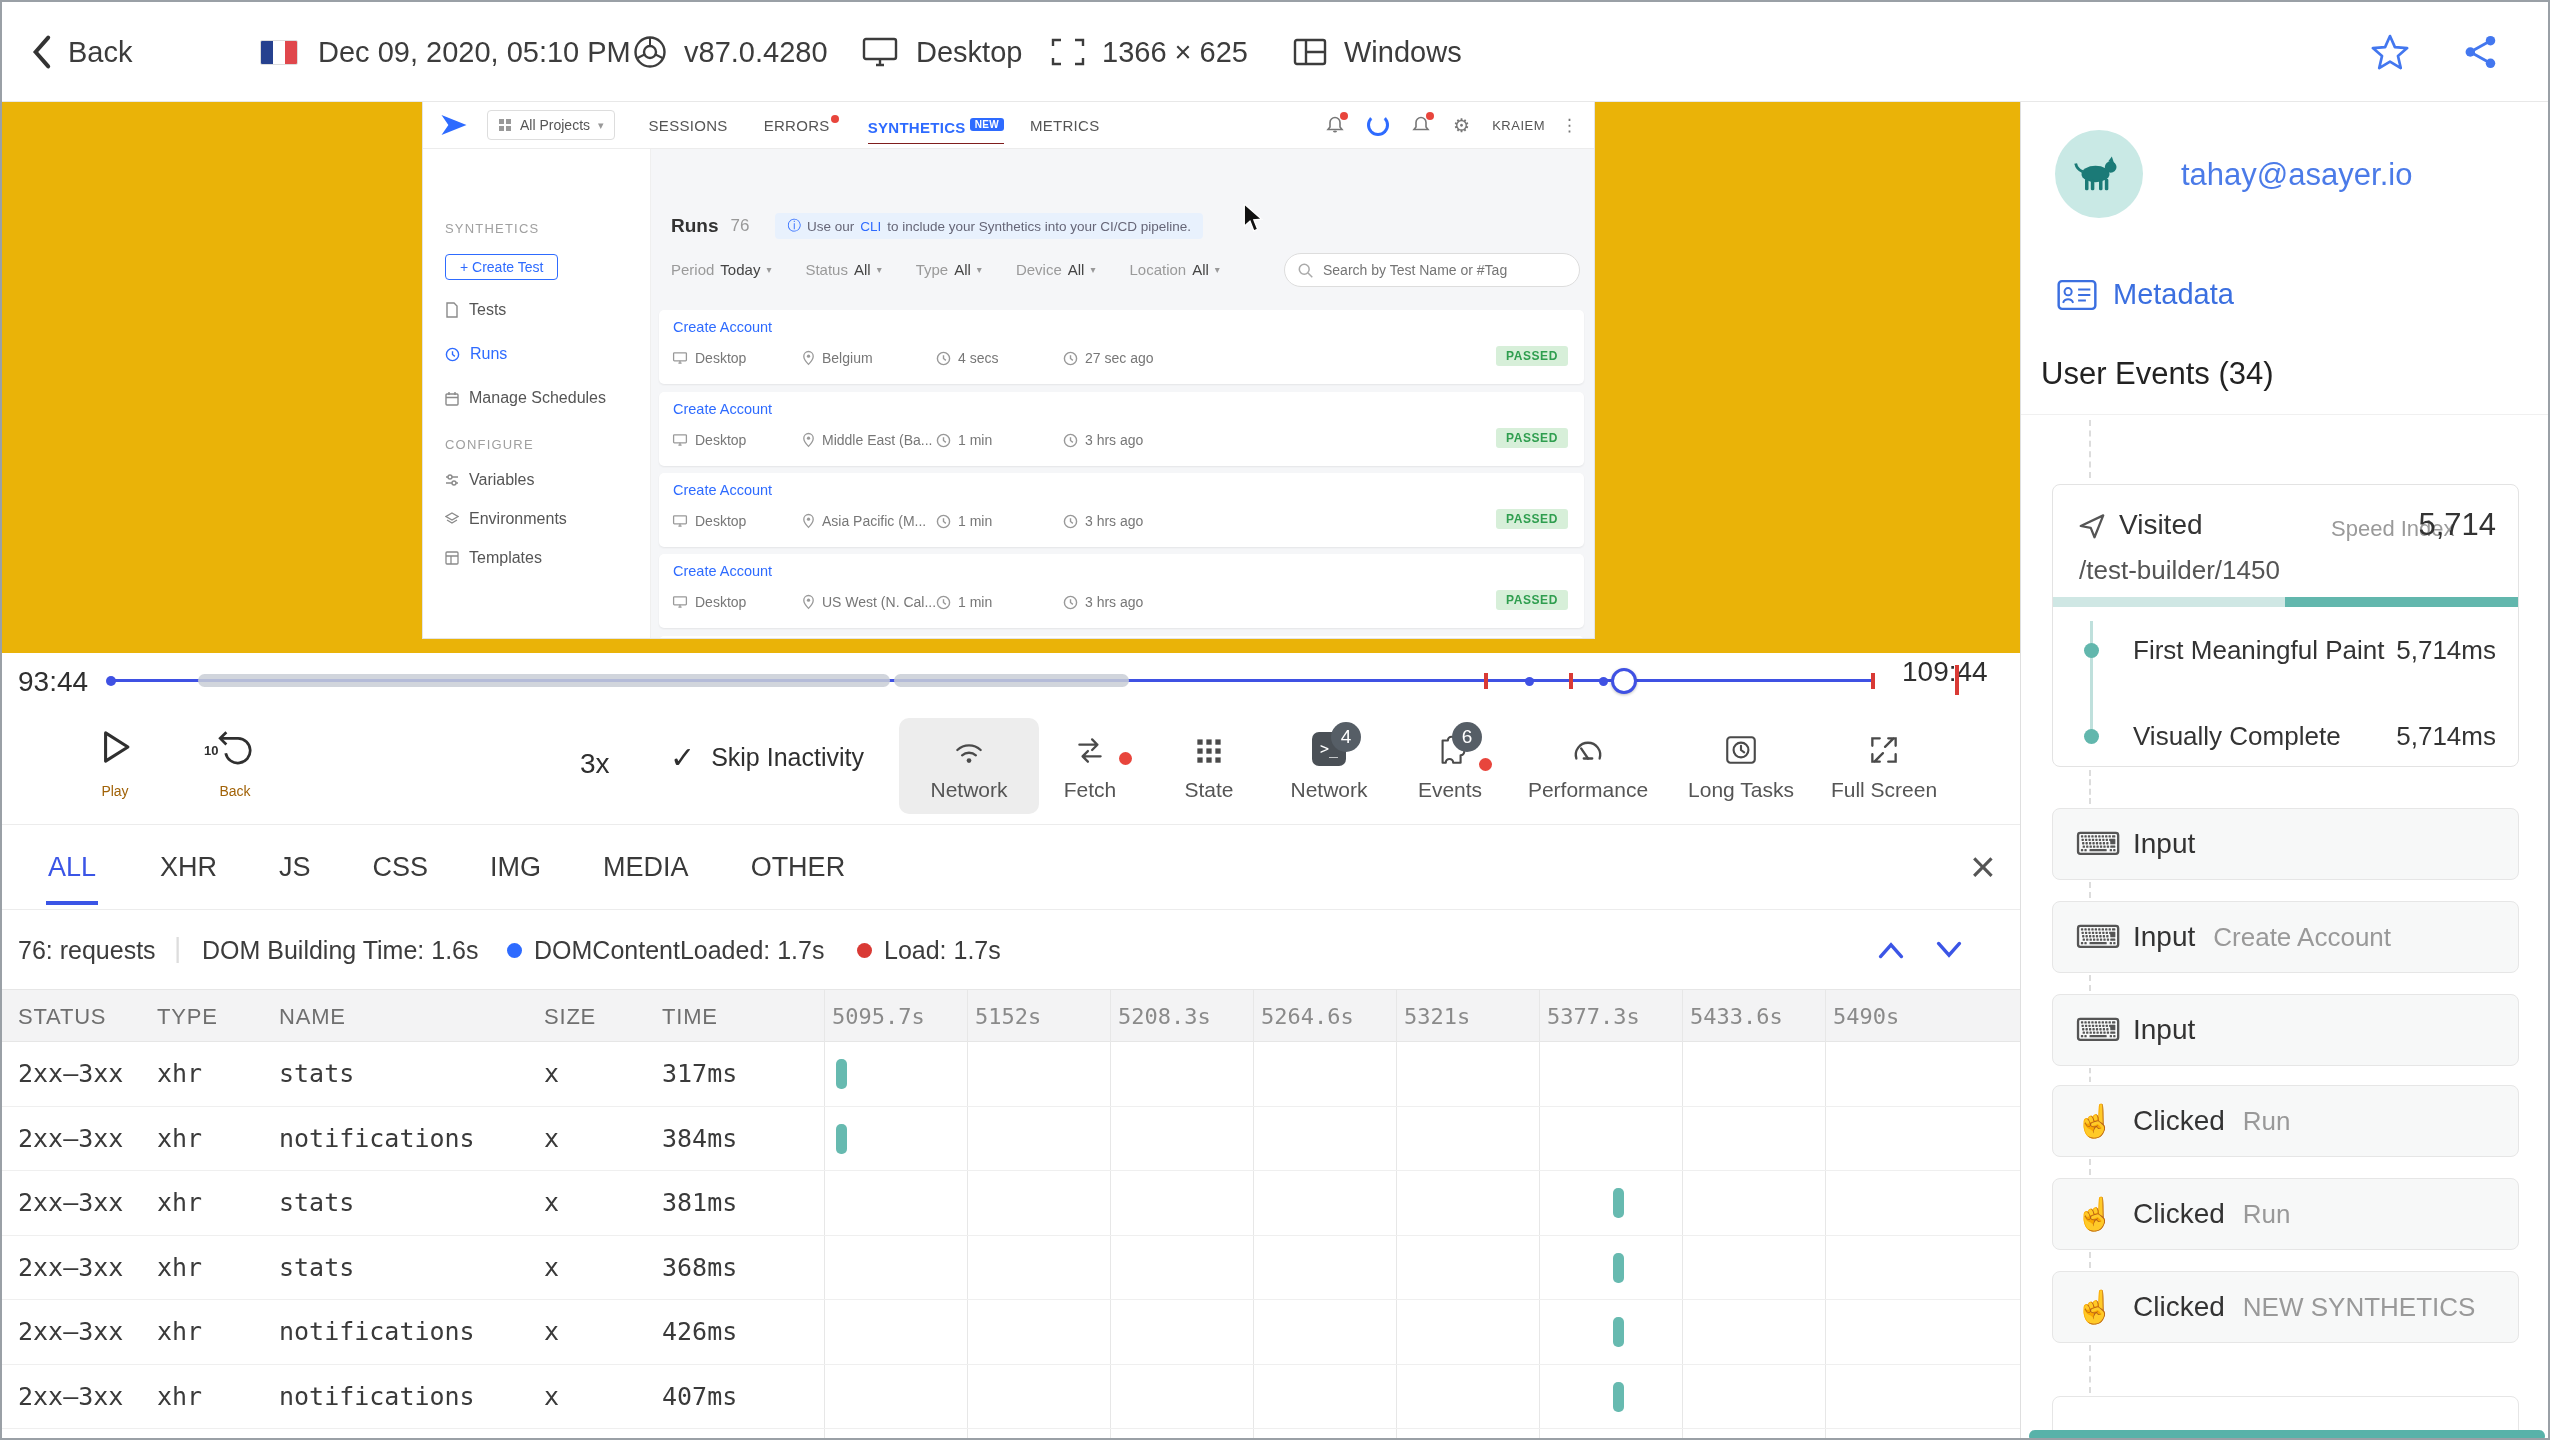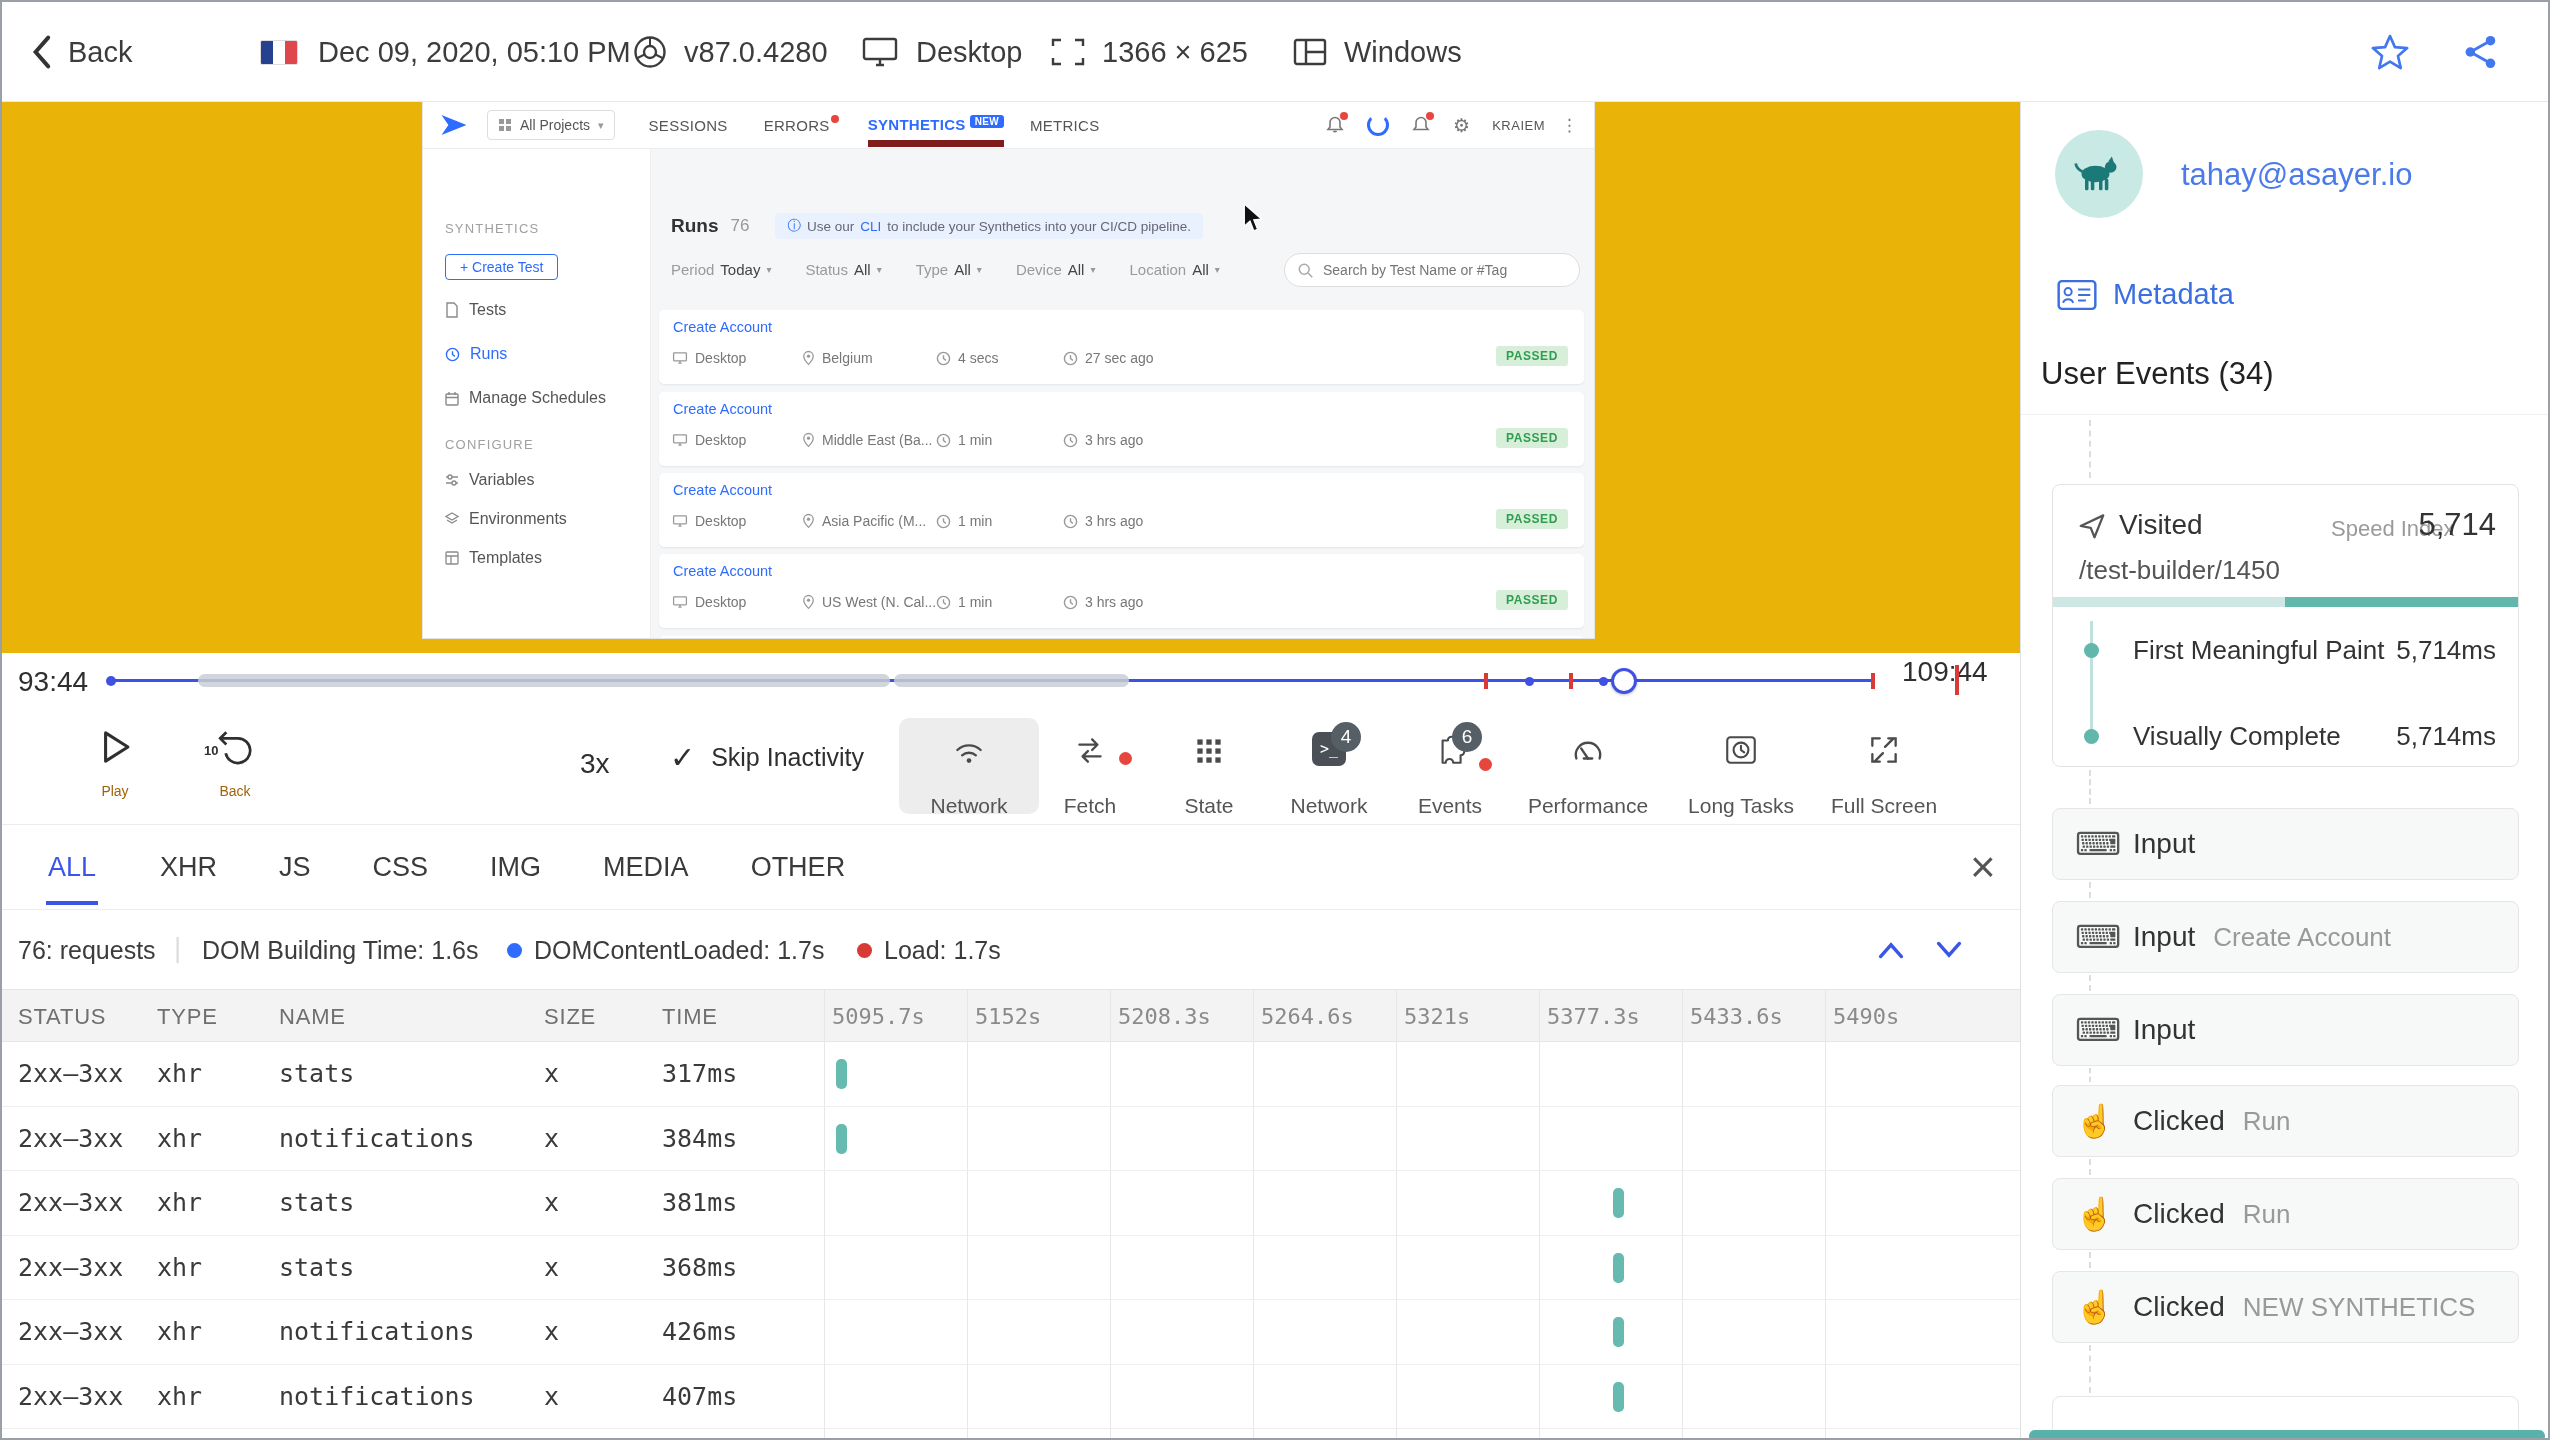--- a/index.html
+++ b/index.html
@@ -14,21 +14,21 @@
   
   .topbar{left:0;top:0;width:2550px;height:100px;background:#fff;border-bottom:1px solid #e8e8e8}
   .tb-txt{font-size:29px;color:#3c3c3c}
   .flag{display:inline-flex;width:38px;height:25px;border:1px solid #ddd;overflow:hidden;border-radius:2px}
   .flag i{flex:1}
 
   
   .miniapp{left:420px;top:100px;width:1173px;height:537px;background:#fff;border:1px solid #e4e4e4;border-top:none;overflow:hidden}
   .mnav{left:0;top:0;width:100%;height:47px;background:#fff;border-bottom:1px solid #ececec;display:flex;align-items:center;padding:0 16px}
   .mtab{font-size:15px;color:#555;letter-spacing:.3px;position:relative}
-  .mtab.active{color:#2e6bff;font-weight:bold;border-bottom:7px solid #7f1d1d;padding:13px 0 7px}
+  .mtab.active{color:#2e6bff;font-weight:bold;border-bottom:1px solid #7f1d1d;padding:13px 0 7px}
   .newbadge{background:#2e6bff;color:#fff;font-size:10px;font-weight:bold;border-radius:3px;padding:1px 5px;margin-left:4px;vertical-align:top}
   .rdotm{width:8px;height:8px;background:#e8453c;border-radius:50%;position:absolute;top:-4px;right:-10px}
   .msidebar{left:0;top:47px;width:228px;bottom:0;background:#fff;border-right:1px solid #efefef}
   .msec{position:absolute;left:22px;font-size:13px;color:#a0a0a0;letter-spacing:1.2px}
   .msi{position:absolute;left:22px;display:flex;align-items:center;gap:10px;font-size:16px;color:#555}
   .msi.blue{color:#2e6bff}
   .mmain{left:228px;top:47px;right:0;bottom:0;background:#f5f6f8}
   .runcard{position:absolute;left:8px;right:10px;height:74px;background:#fff;border-radius:5px;box-shadow:0 1px 2px rgba(0,0,0,.07)}
   .runtitle{position:absolute;left:14px;top:9px;font-size:14.5px;color:#2e6bff}
   .rg{position:absolute;top:40px;display:flex;align-items:center;gap:7px;font-size:14px;color:#777}
@@ -41,21 +41,21 @@
   .track{left:108px;top:651px;width:1764px;height:57px}
   .tseg{position:absolute;height:13px;top:21px;background:#c9ced6;border-radius:7px;opacity:.85}
   .tred{position:absolute;width:4px;height:16px;top:20px;background:#d93a35}
   .tbdot{position:absolute;width:9px;height:9px;border-radius:50%;background:#3f51e3;top:24px}
 
   
   .pbtn{position:absolute;text-align:center;color:#555}
   .pbtn .cap{font-size:14px;color:#a16207;margin-top:15px}
   .tool{position:absolute;width:140px;text-align:center;padding-top:14px;height:96px;border-radius:10px}
   .tool.active{background:#ededed}
-  .tool .cap{font-size:21px;color:#555;margin-top:22px}
+  .tool .cap{font-size:21px;color:#555;margin-top:6px}
   .tool .icw{height:40px;display:flex;justify-content:center;position:relative}
   .badge{position:absolute;top:-10px;left:72px;min-width:30px;height:30px;border-radius:15px;background:#565e66;color:#fff;font-size:19px;line-height:30px;text-align:center;padding:0 4px}
   .rdot{position:absolute;width:13px;height:13px;background:#e8453c;border-radius:50%}
 
   
   .ntabs{left:0;top:822px;width:2018px;height:86px;border-top:1px solid #ececec;border-bottom:1px solid #ececec;display:flex;align-items:center;padding-left:44px;gap:62px}
   .ntab{font-size:27px;color:#3a3a3a}
   .ntab.active{color:#3b55e6;border-bottom:4px solid #3b55e6;padding:22px 2px 18px}
   .nstats{left:0;top:908px;width:2018px;height:80px;border-bottom:1px solid #e6e6e6}
   .nstat{font-size:25px;color:#3c3c3c}

